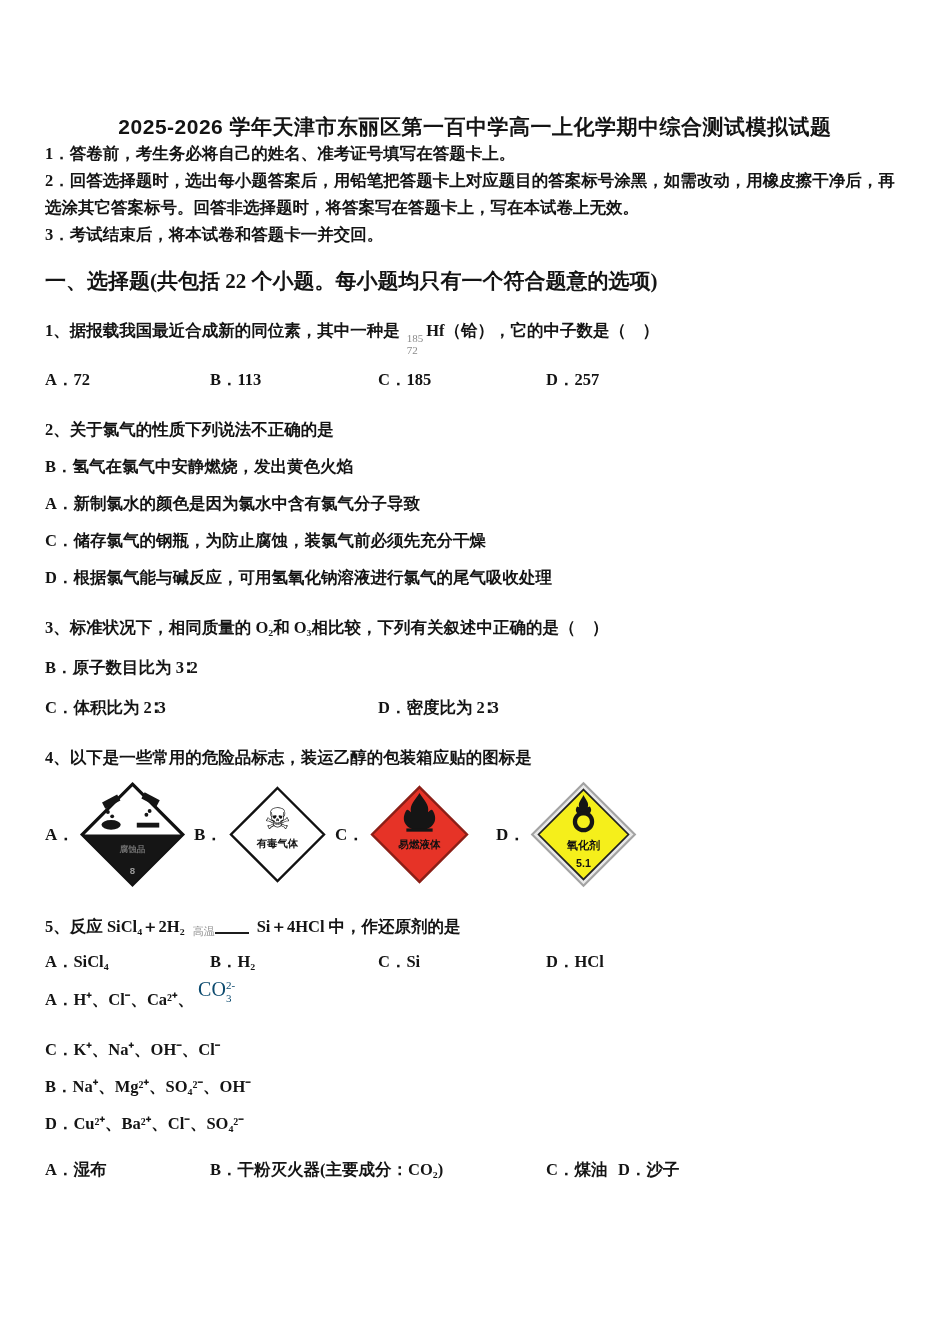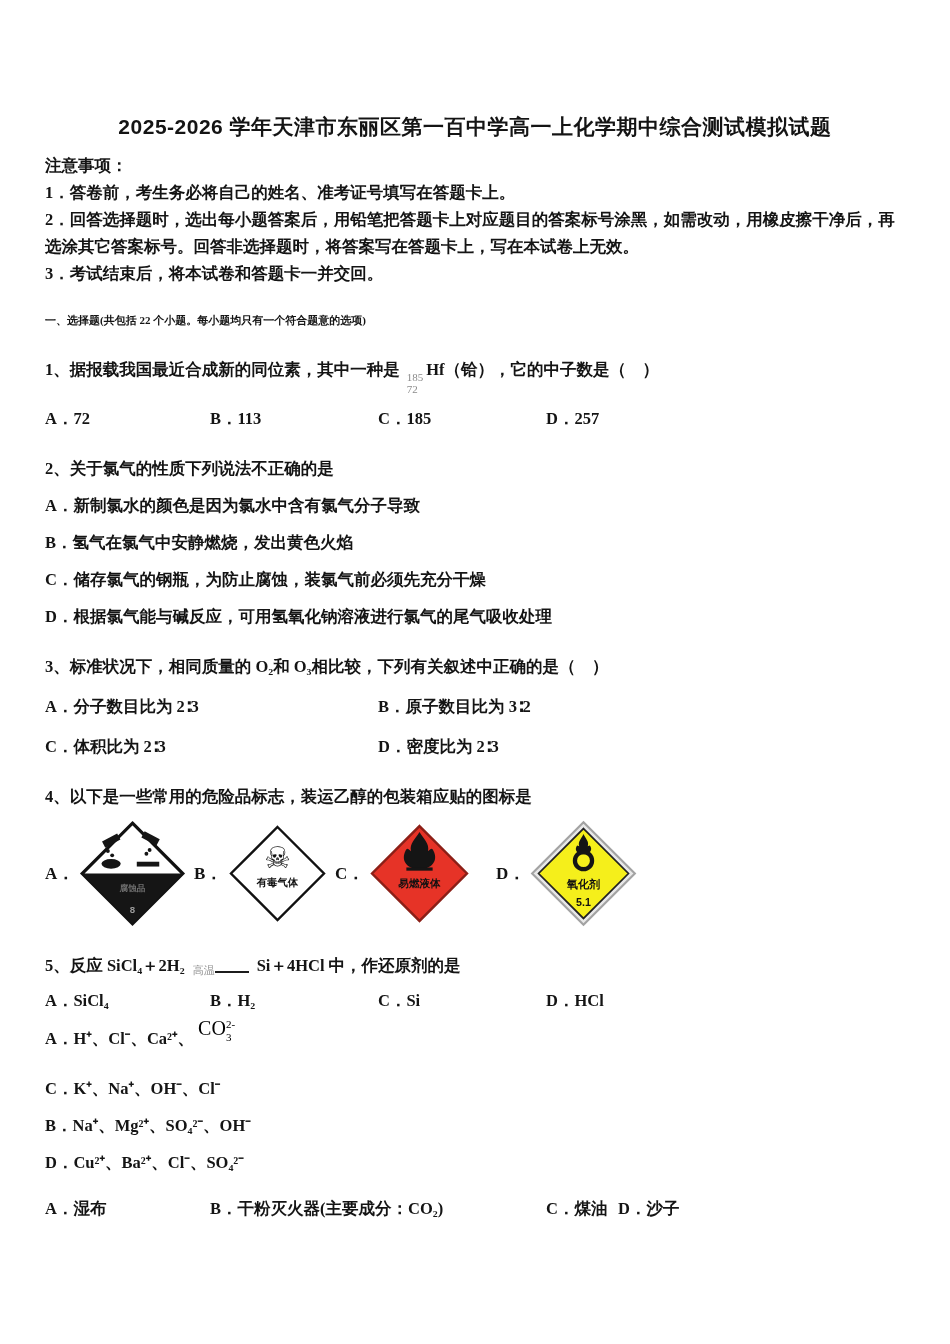--- a/index.html
+++ b/index.html
@@ -1,79 +1,77 @@
 <!DOCTYPE html>
 <html><head>
 <meta charset="utf-8">
 <style>
   html,body{margin:0;padding:0;background:#ffffff;}
   body{width:950px;height:1344px;overflow:hidden;font-family:"Liberation Serif",serif;color:#141414;}
   .page{box-sizing:border-box;width:950px;height:1344px;padding:113px 45px 16px 45px;}
   .title{font-family:"Liberation Sans",sans-serif;font-weight:800;font-size:21px;text-align:center;line-height:1.3;letter-spacing:.5px;}
   .notes-heading{margin-top:12px;font-size:16.5px;font-weight:700;line-height:27px;}
   .note-line{font-size:16.5px;font-weight:700;line-height:27px;}
-  .section-heading{margin-top:22px;font-size:11px;font-weight:700;line-height:22px;}
+  .section-heading{margin-top:22px;font-size:21px;font-weight:700;line-height:22px;}
   .stem{font-size:16.5px;font-weight:700;line-height:22px;}
   .q1-stem{margin-top:28px;}
   .mt18{margin-top:18px;} .mt20{margin-top:20px;} .mt24{margin-top:24px;align-items:flex-end;}
   .mt26{margin-top:13px;} .mt28{margin-top:28px;}
   .opts-row{display:flex;font-size:16.5px;font-weight:700;line-height:22px;}
   .opts-row .c1{width:165px;} .opts-row .c2{width:168px;} .opts-row .c3{width:168px;}
   .opts-2 .w{width:333px;}
   .q7-row .b1{width:165px;} .q7-row .b2{width:336px;} .q7-row .b3{width:72px;}
   .opt-v{font-size:16.5px;font-weight:700;line-height:22px;margin-top:15px;}
   .iso{display:inline-flex;flex-direction:column;font-size:11px;font-weight:400;color:#8b8b8b;line-height:1.1;vertical-align:-6px;margin:0 3px 0 7px;text-align:left;}
   .cond{display:inline-flex;flex-direction:row;align-items:center;vertical-align:-3px;margin:0 8px;}
   .cond-txt{font-size:11px;font-weight:400;color:#8f8f8f;line-height:1;}
   .cond-line{width:34px;height:0;border-top:2px solid #1c1c1c;margin-top:2px;}
-  .f2{display:inline-flex;align-items:flex-start;color:#000000;font-weight:400;position:relative;top:-9px;margin-left:4px;}
+  .f2{display:inline-flex;align-items:flex-start;color:#0c4a6e;font-weight:400;position:relative;top:-9px;margin-left:4px;}
   .f2-main{font-size:20px;line-height:1;}
   .f2-stack{display:inline-flex;flex-direction:column;font-size:11px;line-height:1.1;}
   .hazards{display:flex;align-items:center;margin-top:12px;}
   .hz-label{width:34px;font-size:17px;font-weight:700;flex:0 0 auto;}
   .hz{flex:0 0 auto;}
   .gapB{margin-left:8px;} .gapC{margin-left:8px;} .gapD{margin-left:26px;}
   svg text{font-family:"Liberation Sans",sans-serif;}
 </style>
 </head>
 <body>
 
 <div class="page">
 
   <div class="title">2025-2026 学年天津市东丽区第一百中学高一上化学期中综合测试模拟试题</div>
 
-  <div class="notes-heading">注意事项：</div>
   <div class="note-line">1．答卷前，考生务必将自己的姓名、准考证号填写在答题卡上。</div>
   <div class="note-line">2．回答选择题时，选出每小题答案后，用铅笔把答题卡上对应题目的答案标号涂黑，如需改动，用橡皮擦干净后，再选涂其它答案标号。回答非选择题时，将答案写在答题卡上，写在本试卷上无效。</div>
   <div class="note-line">3．考试结束后，将本试卷和答题卡一并交回。</div>
 
   <div class="section-heading">一、选择题(共包括 22 个小题。每小题均只有一个符合题意的选项)</div>
 
   <div class="stem q1-stem">
     <span>1、据报载我国最近合成新的同位素，其中一种是</span><span class="iso">
         <span>185</span>
         <span>72</span>
       </span><span>Hf（铪）</span><span>，它的中子数是（　）</span>
   </div>
   <div class="opts-row mt26">
     <span class="c1"><span>A．</span><span>72</span></span>
     <span class="c2"><span>B．</span><span>113</span></span>
     <span class="c3"><span>C．</span><span>185</span></span>
     <span><span>D．</span><span>257</span></span>
   </div>
 
   <div class="stem mt28">2、关于氯气的性质下列说法不正确的是</div>
+  <div class="opt-v"><span>B．</span><span>氢气在氯气中安静燃烧，发出黄色火焰</span></div>
   <div class="opt-v"><span>A．</span><span>新制氯水的颜色是因为氯水中含有氯气分子导致</span></div>
-  <div class="opt-v"><span>B．</span><span>氢气在氯气中安静燃烧，发出黄色火焰</span></div>
   <div class="opt-v"><span>C．</span><span>储存氯气的钢瓶，为防止腐蚀，装氯气前必须先充分干燥</span></div>
   <div class="opt-v"><span>D．</span><span>根据氯气能与碱反应，可用氢氧化钠溶液进行氯气的尾气吸收处理</span></div>
 
   <div class="stem mt28">3、标准状况下，相同质量的 O₂和 O₃相比较，下列有关叙述中正确的是（　）</div>
   <div class="opts-row opts-2 mt18">
-    <span class="w"><span>A．</span><span>分子数目比为 2∶3</span></span>
     <span><span>B．</span><span>原子数目比为 3∶2</span></span>
   </div>
   <div class="opts-row opts-2 mt18">
     <span class="w"><span>C．</span><span>体积比为 2∶3</span></span>
     <span><span>D．</span><span>密度比为 2∶3</span></span>
   </div>
 
   <div class="stem mt28">4、以下是一些常用的危险品标志，装运乙醇的包装箱应贴的图标是</div>
   <div class="hazards">
     <span class="hz-label">A．</span>

